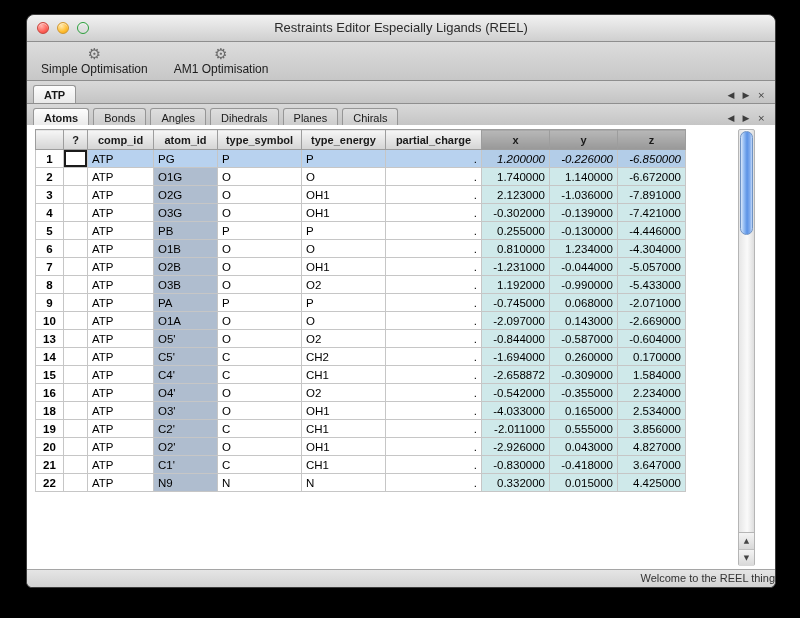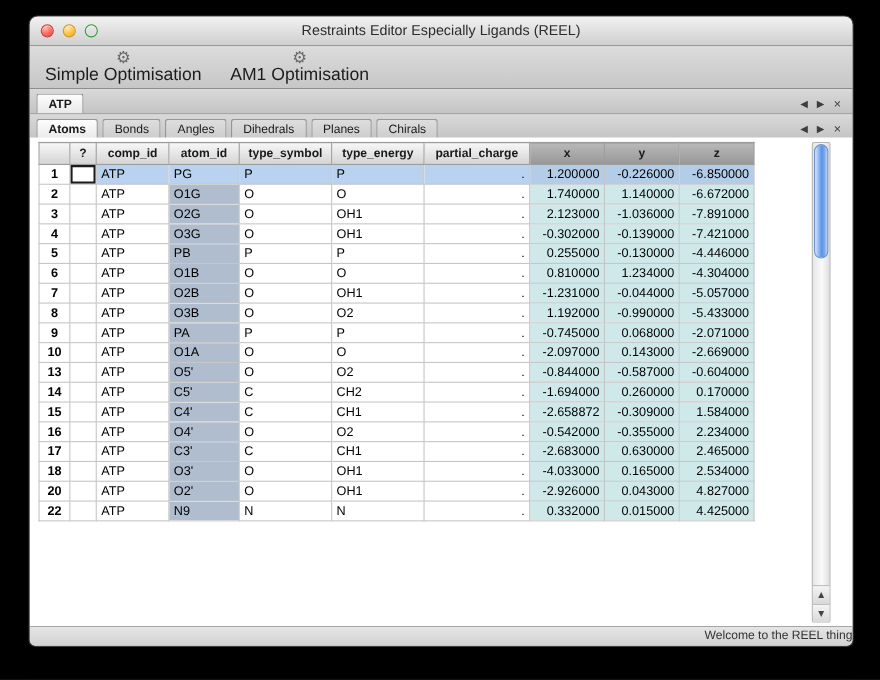--- a/index.html
+++ b/index.html
@@ -19,21 +19,21 @@
   .light.red{background:radial-gradient(circle at 35% 30%,#ffb3ad,#ff6057 60%,#de443c);border:1px solid #c8423b;box-sizing:border-box;}
   .light.yellow{background:radial-gradient(circle at 35% 30%,#ffe9b0,#ffbd2e 60%,#e8a11d);border:1px solid #cf9730;box-sizing:border-box;}
   .light.green{background:radial-gradient(circle at 35% 30%,#c4efbf,#28c940 60%,#1da333;);border:1px solid #2a9e3a;box-sizing:border-box;}
 
   
   .toolbar{height:38px;background:linear-gradient(#dcdcdc,#c7c7c7);border-bottom:1px solid #8e8e8e;
     display:flex;align-items:center;padding:0 8px;gap:14px;}
   .tool-button{display:flex;flex-direction:column;align-items:center;justify-content:center;
     padding:1px 6px;cursor:default;}
   .tool-gear{font-size:15px;line-height:16px;color:#6a6a6a;font-family:"DejaVu Sans",sans-serif;}
-  .tool-label{font-size:16px;color:#1c1c1c;margin-top:0px;}
+  .tool-label{font-size:12px;color:#1c1c1c;margin-top:0px;}
 
   
   .tabrow{height:22px;background:linear-gradient(#d9d9d9,#c4c4c4);border-bottom:1px solid #8f8f8f;
     display:flex;align-items:flex-end;padding:0 6px;}
   .tab{font-size:11px;color:#1a1a1a;padding:3px 10px 2px;border:1px solid #969696;border-bottom:none;
     border-radius:3px 3px 0 0;background:linear-gradient(#dedede,#cccccc);margin-right:4px;line-height:12px;}
   .tab.sel{background:linear-gradient(#fdfdfd,#e9e9e9);font-weight:bold;}
   .tab-controls{margin-left:auto;display:flex;align-items:center;gap:8px;padding:0 4px 3px 0;}
   .tab-ctl{font-size:9px;color:#3d3d3d;font-family:"DejaVu Sans",sans-serif;line-height:10px;}
 
@@ -47,21 +47,21 @@
     font-weight:bold;color:#1a1a1a;height:19px;text-align:center;}
   th.hdr.dark{background:linear-gradient(#b8b8b8,#989898);}
   th.rowhdr{background:#ffffff;font-weight:bold;text-align:center;font-size:11.5px;border:1px solid #c6c6c6;}
   td.cell{background:#fff;text-align:left;}
   td.cell.num{text-align:right;}
   td.cell.atomid{background:var(--col_atomid,#afbdcf);}
   td.cell.xyz{background:var(--col_xyz,#cfe9ea);}
   td.qcell{background:#fff;}
   td.qcell.edit{background:#fff;box-shadow:inset 0 0 0 2px #1b1b1b;}
   td.cell.sel{background:var(--sel,#b8d2ef);}
-  td.cell.selxyz{background:var(--sel_xyz,#b3cde8);}
+  td.cell.selxyz{background:var(--sel_xyz,#b3cde8);font-style:italic;}
 
   
   .vscroll{position:absolute;top:4px;bottom:4px;right:20px;width:15px;
     background:linear-gradient(90deg,#e6e6e6,#fafafa 55%,#dedede);border:1px solid #b5b5b5;border-radius:2px;}
   .vthumb{position:absolute;left:1px;right:1px;top:1px;height:104px;border-radius:7px;
     border:1px solid #6f93c4;box-sizing:border-box;
     background:linear-gradient(90deg,#d7e6fa,#8fb9f2 30%,#5b92e5 55%,#7fabee 80%,#c3d9f8);}
   .vbuttons{position:absolute;left:0;right:0;bottom:0;height:32px;border-top:1px solid #b5b5b5;}
   .vbtn{height:16px;display:flex;align-items:center;justify-content:center;
     background:linear-gradient(#f4f4f4,#d8d8d8);font-size:7px;color:#444;
@@ -313,54 +313,66 @@
               <td class="cell">ATP</td>
               <td class="cell atomid">O4'</td>
               <td class="cell">O</td>
               <td class="cell">O2</td>
               <td class="cell num">.</td>
               <td class="cell xyz num">-0.542000</td>
               <td class="cell xyz num">-0.355000</td>
               <td class="cell xyz num">2.234000</td>
             </tr>
             <tr>
-              <th class="rowhdr">17</th>
-              <td class="qcell"></td>
-              <td class="cell">ATP</td>
-              <td class="cell atomid">C3'</td>
-              <td class="cell">C</td>
-              <td class="cell">CH1</td>
-              <td class="cell num">.</td>
-              <td class="cell xyz num">-2.683000</td>
-              <td class="cell xyz num">0.630000</td>
-              <td class="cell xyz num">2.465000</td>
-            </tr>
-            <tr>
               <th class="rowhdr">18</th>
               <td class="qcell"></td>
               <td class="cell">ATP</td>
               <td class="cell atomid">O3'</td>
               <td class="cell">O</td>
               <td class="cell">OH1</td>
               <td class="cell num">.</td>
               <td class="cell xyz num">-4.033000</td>
               <td class="cell xyz num">0.165000</td>
               <td class="cell xyz num">2.534000</td>
             </tr>
             <tr>
+              <th class="rowhdr">19</th>
+              <td class="qcell"></td>
+              <td class="cell">ATP</td>
+              <td class="cell atomid">C2'</td>
+              <td class="cell">C</td>
+              <td class="cell">CH1</td>
+              <td class="cell num">.</td>
+              <td class="cell xyz num">-2.011000</td>
+              <td class="cell xyz num">0.555000</td>
+              <td class="cell xyz num">3.856000</td>
+            </tr>
+            <tr>
               <th class="rowhdr">20</th>
               <td class="qcell"></td>
               <td class="cell">ATP</td>
               <td class="cell atomid">O2'</td>
               <td class="cell">O</td>
               <td class="cell">OH1</td>
               <td class="cell num">.</td>
               <td class="cell xyz num">-2.926000</td>
               <td class="cell xyz num">0.043000</td>
               <td class="cell xyz num">4.827000</td>
+            </tr>
+            <tr>
+              <th class="rowhdr">21</th>
+              <td class="qcell"></td>
+              <td class="cell">ATP</td>
+              <td class="cell atomid">C1'</td>
+              <td class="cell">C</td>
+              <td class="cell">CH1</td>
+              <td class="cell num">.</td>
+              <td class="cell xyz num">-0.830000</td>
+              <td class="cell xyz num">-0.418000</td>
+              <td class="cell xyz num">3.647000</td>
             </tr>
             <tr>
               <th class="rowhdr">22</th>
               <td class="qcell"></td>
               <td class="cell">ATP</td>
               <td class="cell atomid">N9</td>
               <td class="cell">N</td>
               <td class="cell">N</td>
               <td class="cell num">.</td>
               <td class="cell xyz num">0.332000</td>

